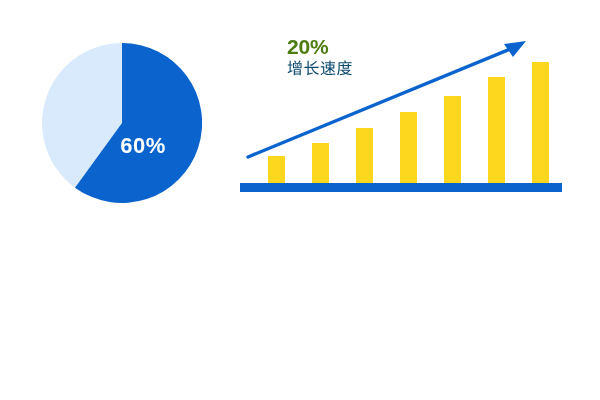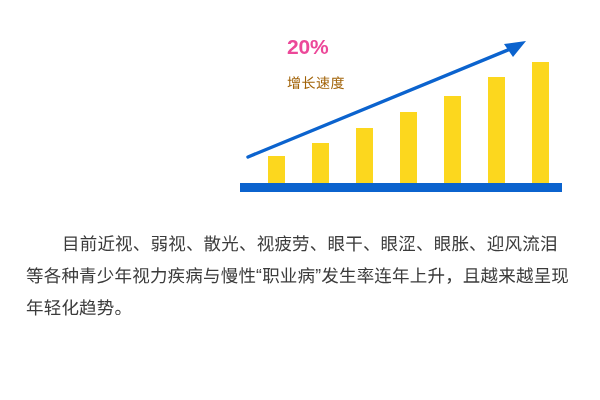--- a/index.html
+++ b/index.html
@@ -79,30 +79,30 @@
     position: absolute;
     left: 287px;
     top: 36px;
     line-height: 1.08;
     color: #1463c8;
   }
   .growth-pct {
     font-size: 21px;
     font-weight: bold;
     letter-spacing: -0.2px;
-    color: #ec4899;
+    color: #4d7c0f;
     display: block;
   }
   .growth-sub {
-    font-size: 14px;
+    font-size: 16px;
     font-weight: normal;
-    color: #a16207;
+    color: #0c4a6e;
     display: block;
     letter-spacing: 0.5px;
-    margin-top: 17px;
+    margin-top: 1px;
   }
 
   
   .paragraph {
     position: absolute;
     left: 26px;
     top: 228px;
     width: 548px;
     font-size: 17.5px;
     line-height: 32px;
@@ -142,20 +142,29 @@
     padding-left: 2px;
   }
 </style>
 </head>
 <body>
 
 <div id="page">
 
   <div class="charts-band">
 
+    <div class="pie-wrap">
+      <svg class="pie-svg" viewBox="0 0 160 160">
+
+        <path fill="#d8eafc" d="M 80 80 L 80 0 A 80 80 0 0 0 32.97 144.65 Z"></path>
+
+        <path fill="#0b63ce" d="M 80 80 L 32.97 144.65 A 80 80 0 1 0 80 0 Z"></path>
+      </svg>
+      <div class="pie-label">60%</div>
+    </div>
 
     <div class="bars-wrap">
       <svg class="bars-svg" viewBox="0 0 330 172">
 
         <g>
           <line x1="12" y1="127" x2="279" y2="17" stroke="#0b63ce" stroke-width="3.4" stroke-linecap="round"></line>
           <path d="M 290 11 L 268 14 L 277 27 Z" fill="#0b63ce"></path>
         </g>
 
         <rect x="32" y="126" width="17" height="27" fill="#fcd71e"></rect>
@@ -170,18 +179,15 @@
       </svg>
     </div>
 
     <div class="growth-label">
       <span class="growth-pct">20%</span>
       <span class="growth-sub">增长速度</span>
     </div>
 
   </div>
 
-  <div class="paragraph">
-    <span class="indent"></span><span>目前近视、弱视、散光、视疲劳、眼干、眼涩、眼胀、</span><span>迎风流泪等各种青少年视力疾病与慢性“职业病”发生率连</span><span>年上升，且越来越呈现年轻化趋势。</span>
-  </div>
 
 
 </div>
 
 </body></html>

